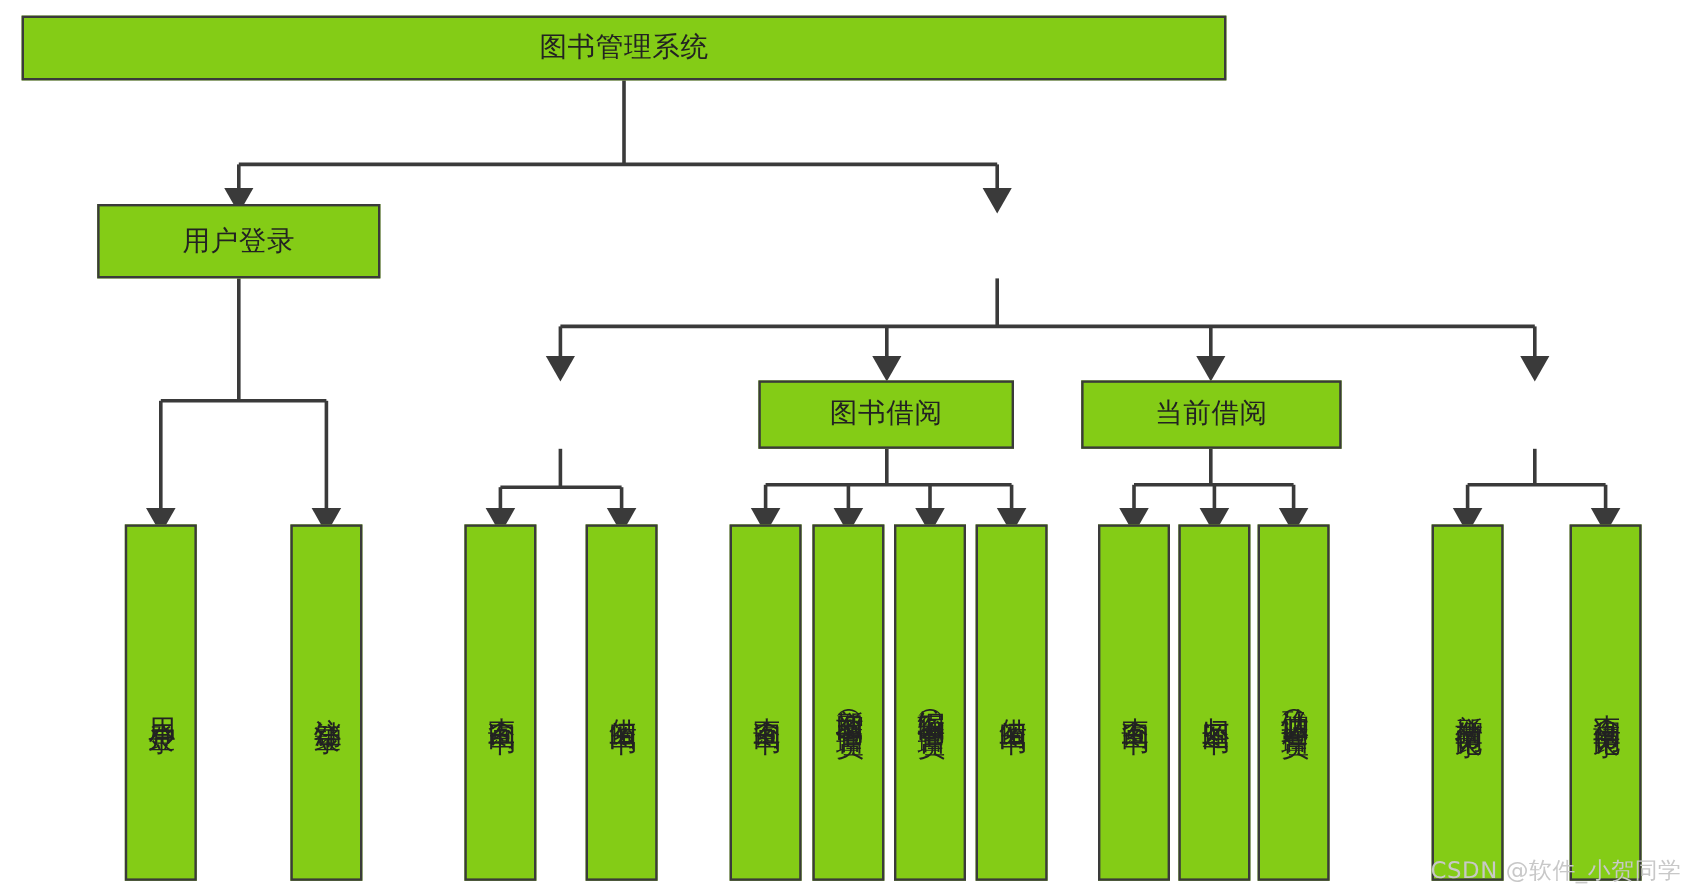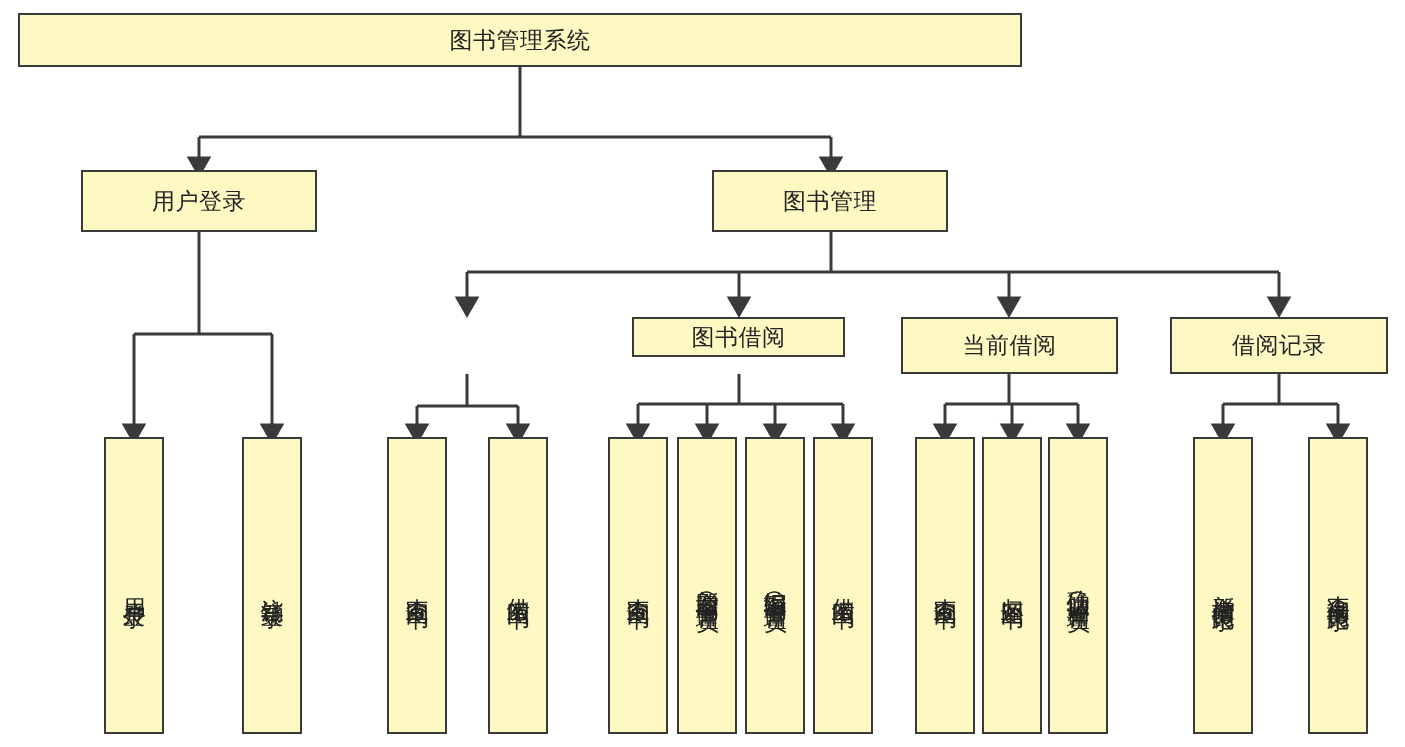--- a/index.html
+++ b/index.html
@@ -23,21 +23,21 @@
     position: absolute;
     left: 0;
     top: 0;
     width: 1405px;
     height: 747px;
     pointer-events: none;
   }
   .node {
     position: absolute;
     box-sizing: border-box;
-    background: #fef9c3;
+    background: #84cc16;
     border: 2.5px solid #3a3a3a;
     display: flex;
     align-items: center;
     justify-content: center;
     overflow: hidden;
   }
   .node-label {
     color: #222222;
     text-align: center;
     line-height: 1.08;
@@ -122,36 +122,30 @@
   </svg>
 
   <div class="node horizontal" style="left:18px; top:13px; width:1004px; height:54px;">
     <span class="node-label">图书管理系统</span>
   </div>
 
   <div class="node horizontal" style="left:81px; top:170px; width:236px; height:62px;">
     <span class="node-label">用户登录</span>
   </div>
 
-  <div class="node horizontal" style="left:712px; top:170px; width:236px; height:62px;">
-    <span class="node-label">图书管理</span>
-  </div>
 
 
-  <div class="node horizontal" style="left:632px; top:317px; width:213px; height:40px;">
+  <div class="node horizontal" style="left:632px; top:317px; width:213px; height:57px;">
     <span class="node-label">图书借阅</span>
   </div>
 
   <div class="node horizontal" style="left:901px; top:317px; width:217px; height:57px;justify-content:center;">
     <span class="node-label">当前借阅</span>
   </div>
 
-  <div class="node horizontal" style="left:1170px; top:317px; width:218px; height:57px;">
-    <span class="node-label">借阅记录</span>
-  </div>
 
   <div class="node vertical" style="left:104px; top:437px; width:60px; height:297px;">
     <span class="node-label">用户登录</span>
   </div>
 
   <div class="node vertical" style="left:242px; top:437px; width:60px; height:297px;">
     <span class="node-label">注销登录</span>
   </div>
 
   <div class="node vertical" style="left:387px; top:437px; width:60px; height:297px;">
@@ -191,14 +185,15 @@
   </div>
 
   <div class="node vertical" style="left:1193px; top:437px; width:60px; height:297px;">
     <span class="node-label">新增借阅记录</span>
   </div>
 
   <div class="node vertical" style="left:1308px; top:437px; width:60px; height:297px;">
     <span class="node-label">查询借阅记录</span>
   </div>
 
+  <div class="watermark" style="left:1192px; top:713px;">CSDN @软件_小贺同学</div>
 
 </div>
 
 </body></html>

